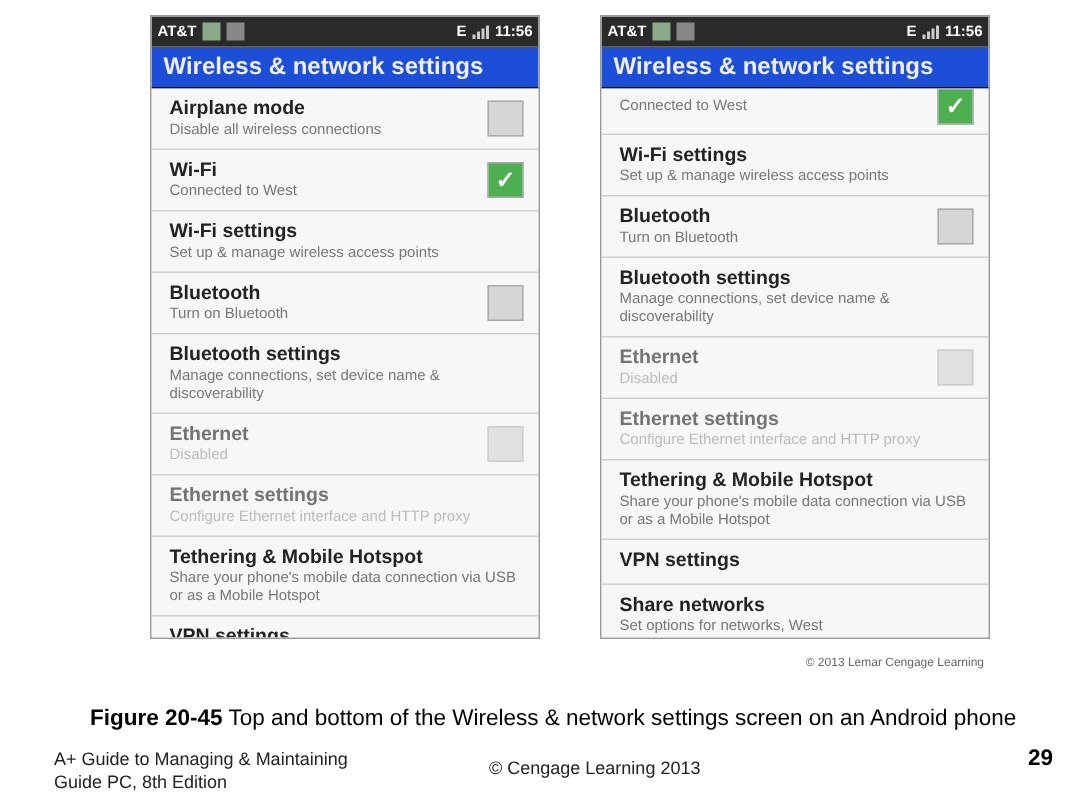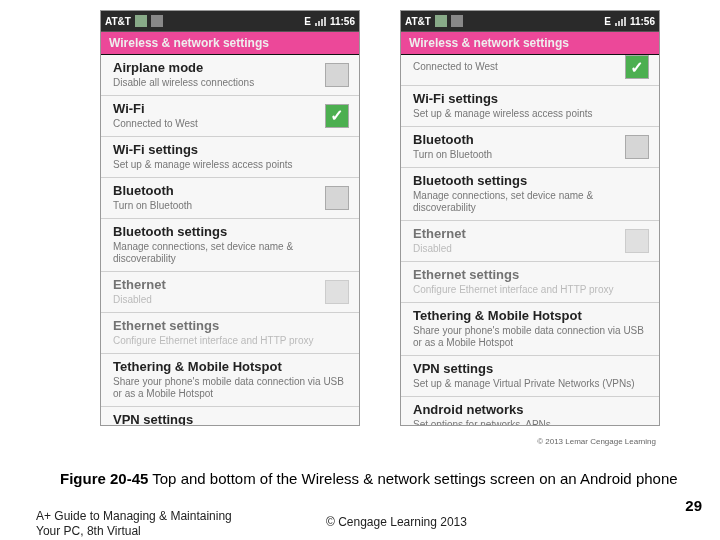--- a/index.html
+++ b/index.html
@@ -44,24 +44,24 @@
   .status-left, .status-right {
     display: flex;
     align-items: center;
     gap: 4px;
   }
   .status-right span { letter-spacing: 0; }
   .sicon {
     width: 12px; height: 12px; background:#888; display:inline-block;
   }
   .title-bar {
-    background: #ec4899;
+    background: #1d4ed8;
     color: #eee;
     padding: 4px 8px;
-    font-size: 12px;
+    font-size: 16px;
     font-weight: bold;
     border-top:1px solid #555;
     border-bottom:1px solid #111;
   }
   .settings-list {
     flex: 1;
     background: #f7f7f7;
     overflow: hidden;
   }
   .row {
@@ -122,21 +122,21 @@
     padding: 6px 40px 0 60px;
   }
   .caption {
     font-size: 15px;
     line-height: 1.3;
     margin-top: 37px;
   }
   .caption b { font-weight: bold; }
   .footer {
     position:absolute;
-    bottom:0;
+    bottom:10px;
     left:0;
     width:720px;
     display:flex;
     font-size:12px;
     color:#222;
   }
   .ftext-left { width: 260px; padding-left:36px; line-height:1.3; }
   .ftext-mid { flex:1; text-align:left; padding-left:30px; padding-top:6px;}
   .pagenum {
     position:absolute;
@@ -311,44 +311,43 @@
           </div>
           <div class="row">
             <div class="text">
               <div class="title">Tethering &amp; Mobile Hotspot</div>
               <div class="sub">Share your phone's mobile data connection via USB or as a Mobile Hotspot</div>
             </div>
           </div>
           <div class="row">
             <div class="text">
               <div class="title">VPN settings</div>
-              <div class="sub">Set up &amp; manage Virtual Private Networks (VPNs)</div>
-            </div>
-          </div>
-          <div class="row">
-            <div class="text">
-              <div class="title">Android networks</div>
-              <div class="sub">Set options for networks, APNs</div>
+            </div>
+          </div>
+          <div class="row">
+            <div class="text">
+              <div class="title">Share networks</div>
+              <div class="sub">Set options for networks, West</div>
             </div>
           </div>
         </div>
     </div>
   </div>
 
 </div>
 
 <div class="copyright-small">© 2013 Lemar Cengage Learning</div>
 
 <div class="caption-block">
   <div class="caption">
     <b>Figure 20-45</b>
     <span>Top and bottom of the Wireless &amp; network settings screen on an Android phone</span>
   </div>
 </div>
 
 <div class="footer">
   <div class="ftext-left">
     <div>A+ Guide to Managing &amp; Maintaining</div>
-    <div>Your PC, 8th Virtual</div>
+    <div>Guide PC, 8th Edition</div>
   </div>
   <div class="ftext-mid">© Cengage Learning 2013</div>
 </div>
 <div class="pagenum">29</div>
 
 </body></html>

